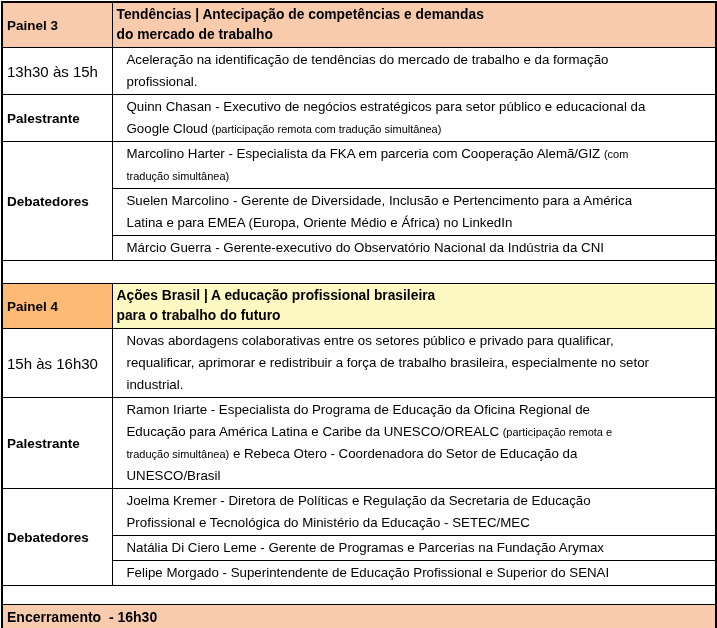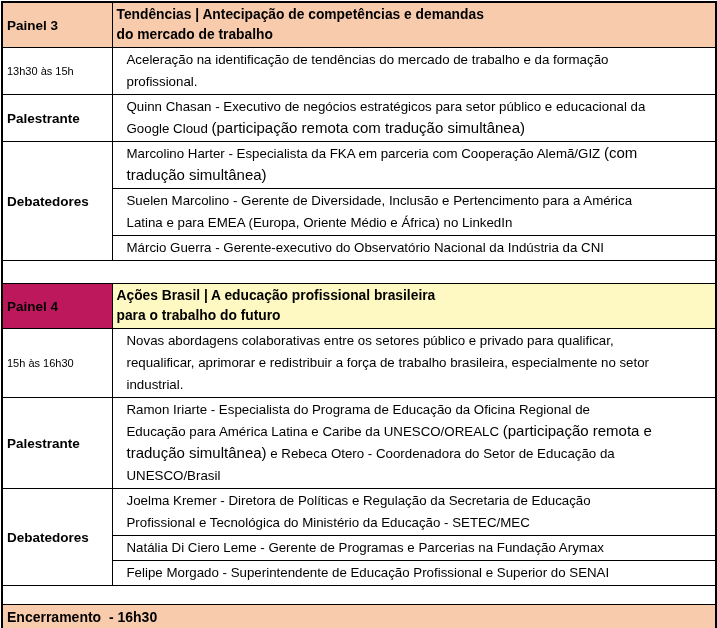--- a/index.html
+++ b/index.html
@@ -34,21 +34,21 @@
   .salmon { background: #F8CBAD; }
 
   
   td.label {
     font-weight: bold;
     font-size: 13.5px;
     padding: 1px 3px 1px 4px;
     text-align: left;
   }
   td.time {
-    font-size: 11px;
+    font-size: 15px;
     padding: 1px 2px 1px 4px;
     white-space: nowrap;
   }
 
   
   td.title {
     font-weight: bold;
     font-size: 13.8px;
     text-align: left;
     white-space: pre-line;
@@ -59,21 +59,21 @@
   
   td.body {
     font-size: 13.3px;
     line-height: 22px;
     white-space: pre-line;
     padding: 1px 4px 1px 14px;
     text-align: left;
     vertical-align: middle;
   }
   .small {
-    font-size: 15px;
+    font-size: 11px;
     line-height: 17px;
     margin-top: 32px;
   }
 
   tr.header-row td { height: 44px; }
   tr.single td { height: 24px; }
   tr.spacer td { height: 23px; border-top: 1px solid #000; border-bottom: 1px solid #000; }
   tr.spacer2 td { height: 19px; }
 
   td.closing {
@@ -121,21 +121,21 @@
     </tr>
     <tr class="single">
       <td class="body">Márcio Guerra - Gerente-executivo do Observatório Nacional da Indústria da CNI</td>
     </tr>
 
     <tr class="spacer">
       <td colspan="2"></td>
     </tr>
 
     <tr class="header-row">
-      <td class="label salmon" style="background: #be185d;">Painel 4</td>
+      <td class="label salmon" style="background: #fdba74;">Painel 4</td>
       <td class="title salmon" style="background: #fef9c3;">Ações Brasil | A educação profissional brasileira
 para o trabalho do futuro</td>
     </tr>
     <tr>
       <td class="time">15h às 16h30</td>
       <td class="body">Novas abordagens colaborativas entre os setores público e privado para qualificar,
 requalificar, aprimorar e redistribuir a força de trabalho brasileira, especialmente no setor
 industrial.</td>
     </tr>
     <tr>

